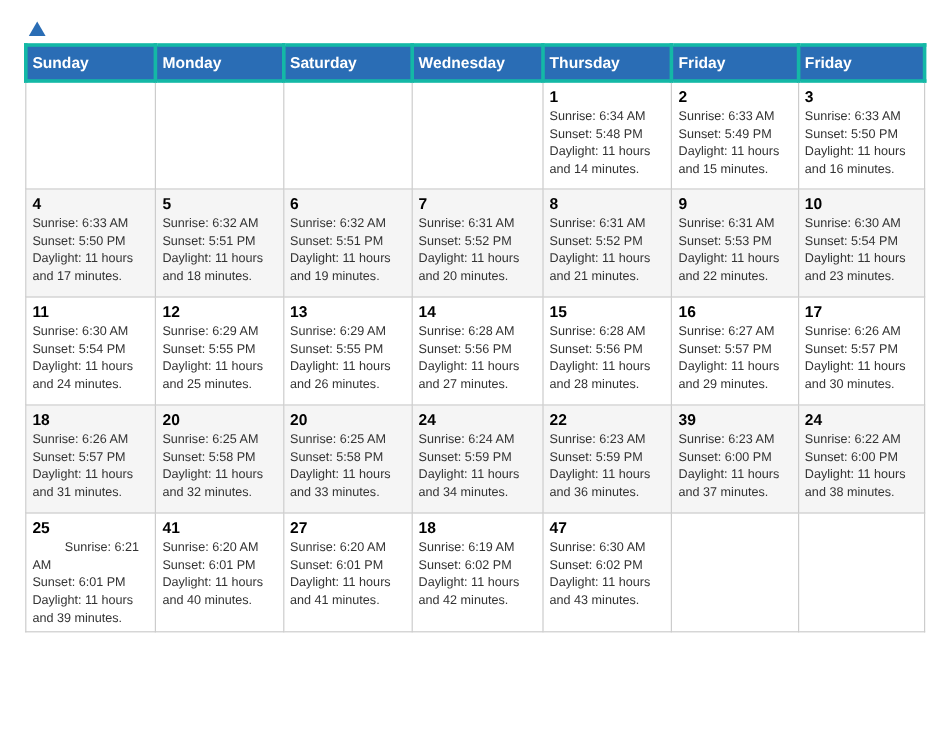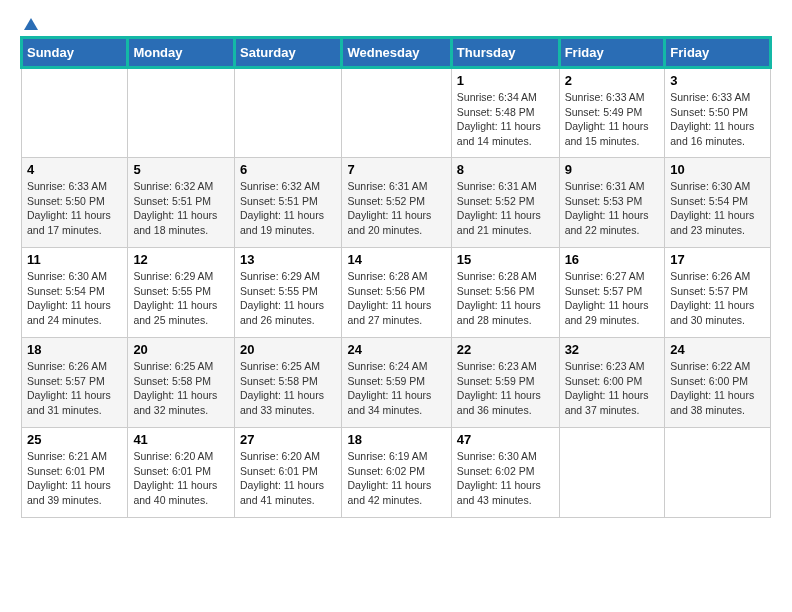--- a/index.html
+++ b/index.html
@@ -177,29 +177,29 @@
 Daylight: 11 hours and 32 minutes.</span></td>
         <td><span class="day-number">20</span><span class="day-info" style="white-space: pre-line;">Sunrise: 6:25 AM
 Sunset: 5:58 PM
 Daylight: 11 hours and 33 minutes.</span></td>
         <td><span class="day-number">24</span><span class="day-info" style="white-space: pre-line;">Sunrise: 6:24 AM
 Sunset: 5:59 PM
 Daylight: 11 hours and 34 minutes.</span></td>
         <td><span class="day-number">22</span><span class="day-info" style="white-space: pre-line;">Sunrise: 6:23 AM
 Sunset: 5:59 PM
 Daylight: 11 hours and 36 minutes.</span></td>
-        <td><span class="day-number">32</span><span class="day-info" style="white-space: pre-line;">Sunrise: 6:23 AM
+        <td><span class="day-number">39</span><span class="day-info" style="white-space: pre-line;">Sunrise: 6:23 AM
 Sunset: 6:00 PM
 Daylight: 11 hours and 37 minutes.</span></td>
         <td><span class="day-number">24</span><span class="day-info" style="white-space: pre-line;">Sunrise: 6:22 AM
 Sunset: 6:00 PM
 Daylight: 11 hours and 38 minutes.</span></td>
       </tr>
       <tr>
-        <td><span class="day-number">25</span><span class="day-info" style="white-space: pre-line;">Sunrise: 6:21 AM
+        <td><span class="day-number">25</span><span class="day-info" style="white-space: pre-line; margin-left: 27px;">Sunrise: 6:21 AM
 Sunset: 6:01 PM
 Daylight: 11 hours and 39 minutes.</span></td>
         <td><span class="day-number">41</span><span class="day-info" style="white-space: pre-line;">Sunrise: 6:20 AM
 Sunset: 6:01 PM
 Daylight: 11 hours and 40 minutes.</span></td>
         <td><span class="day-number">27</span><span class="day-info" style="white-space: pre-line;">Sunrise: 6:20 AM
 Sunset: 6:01 PM
 Daylight: 11 hours and 41 minutes.</span></td>
         <td><span class="day-number">18</span><span class="day-info" style="white-space: pre-line; text-align: center;">Sunrise: 6:19 AM
 Sunset: 6:02 PM

